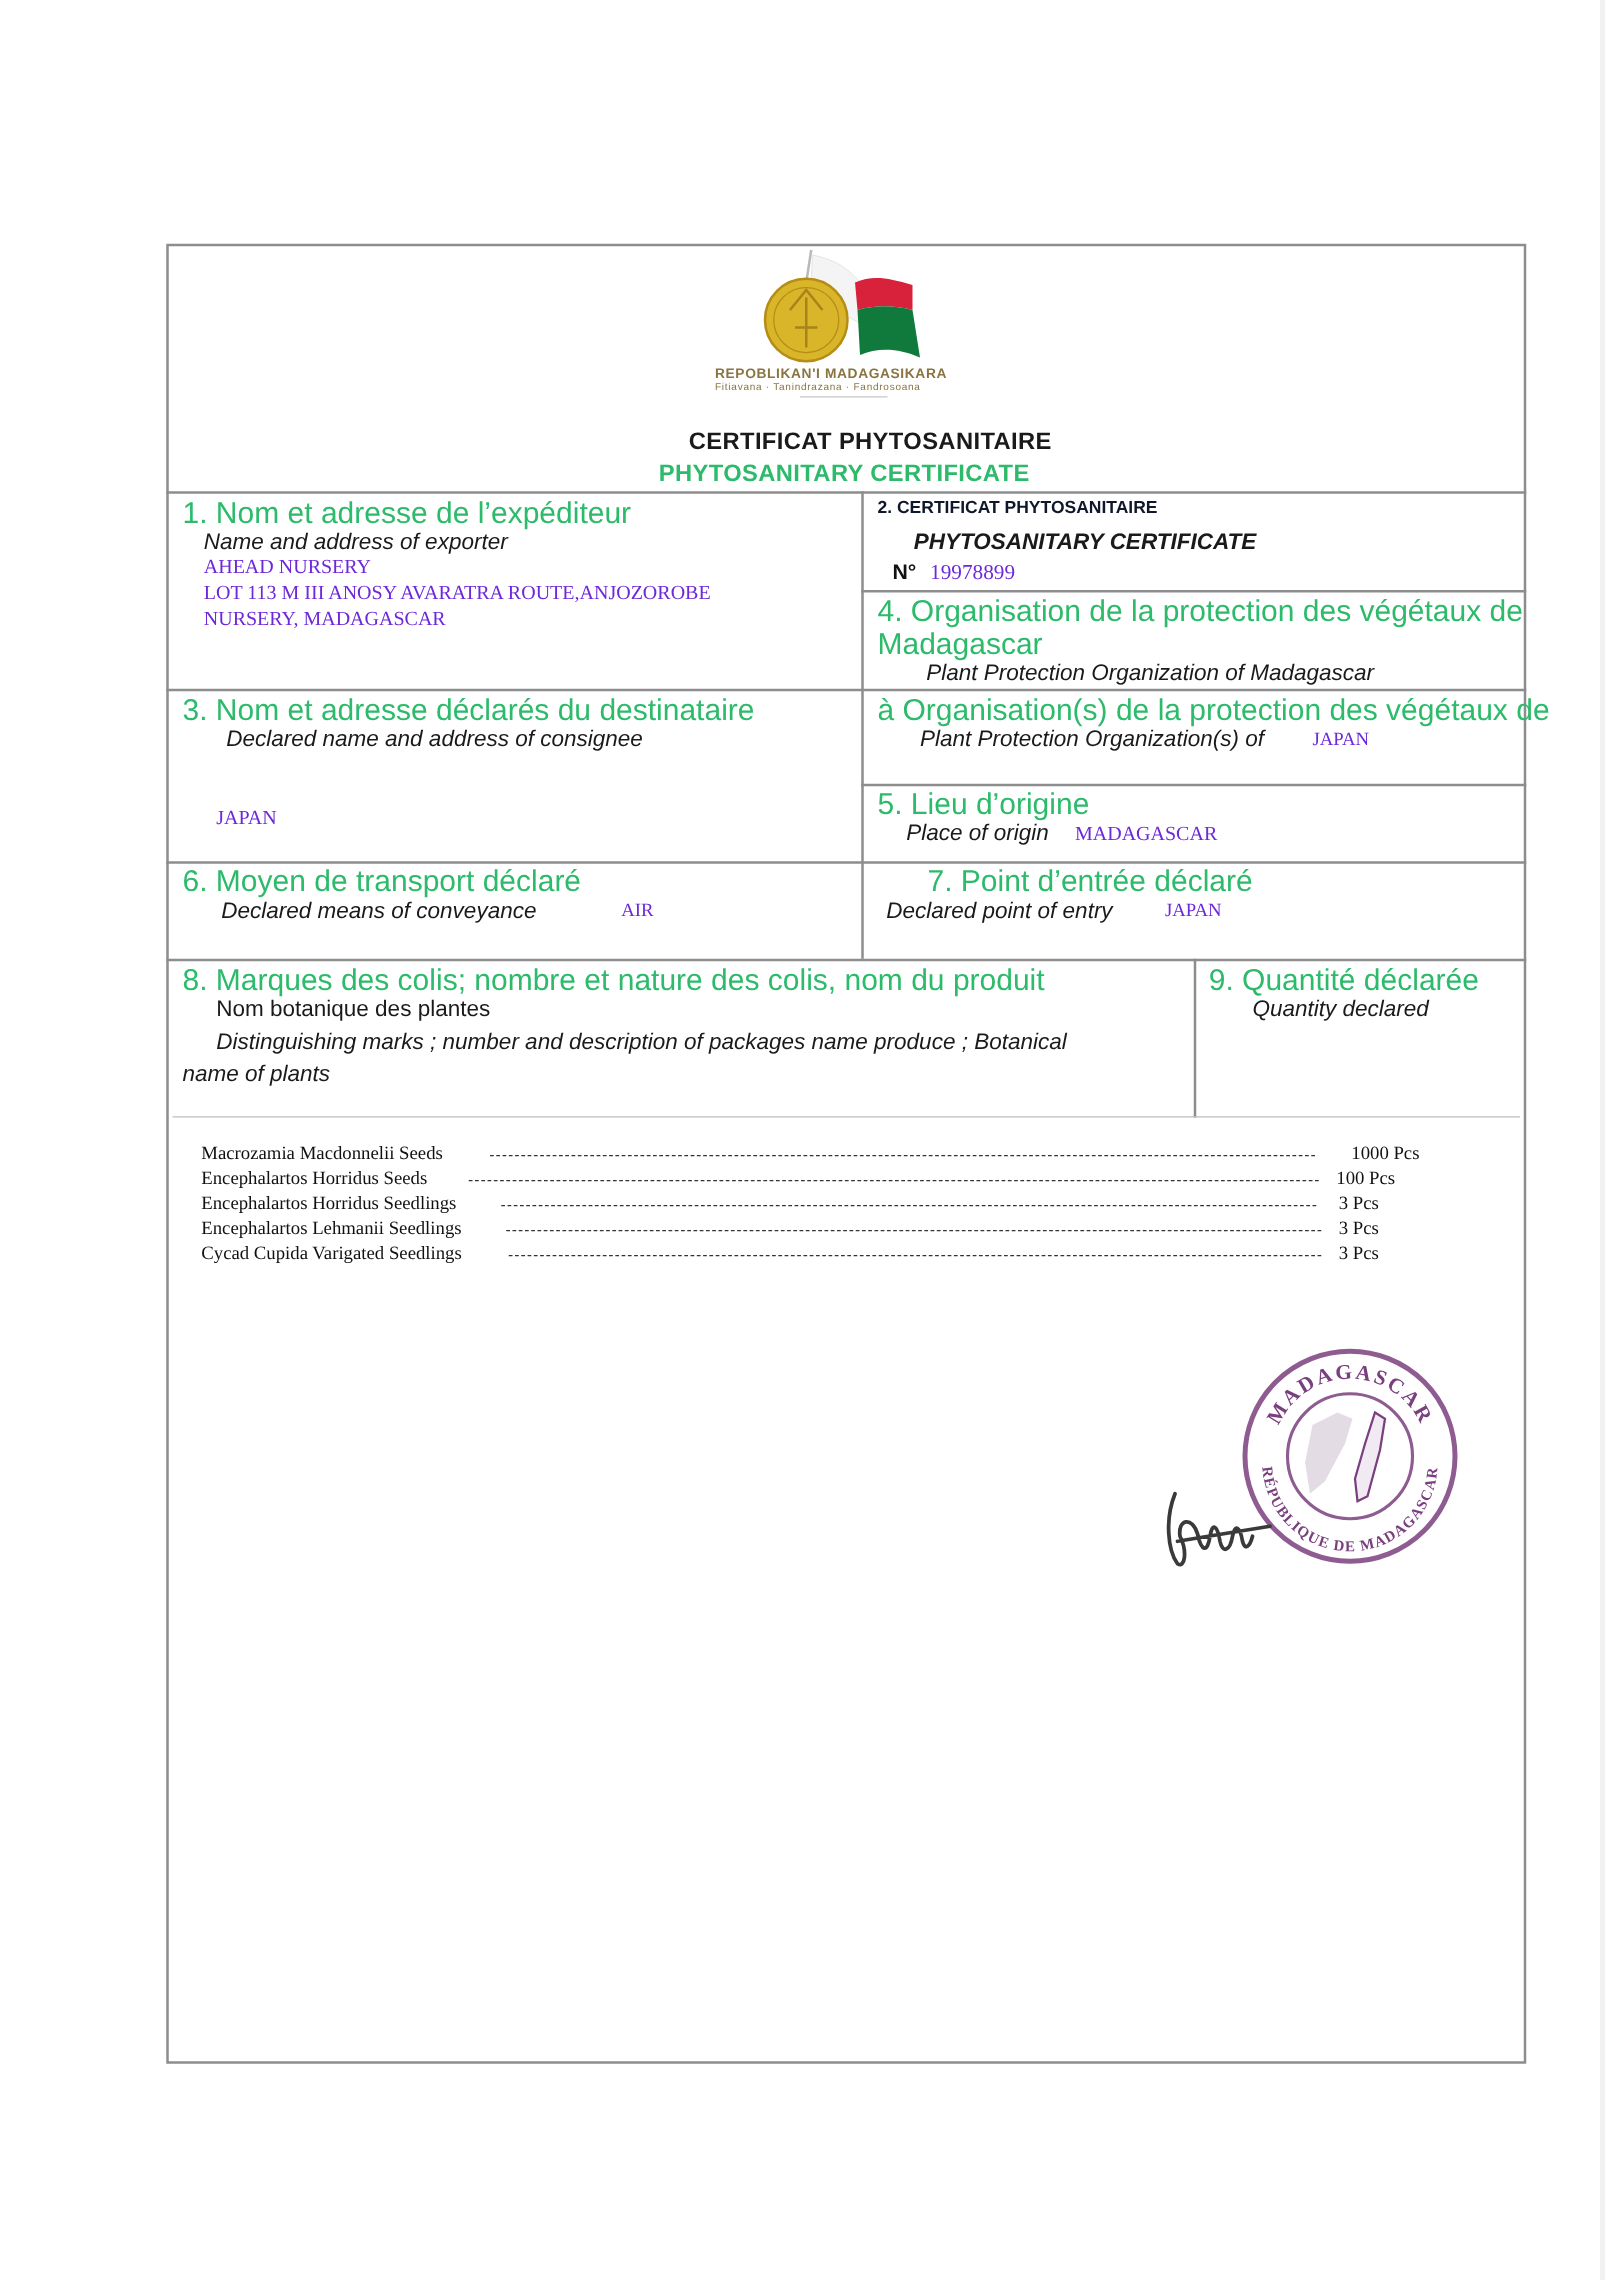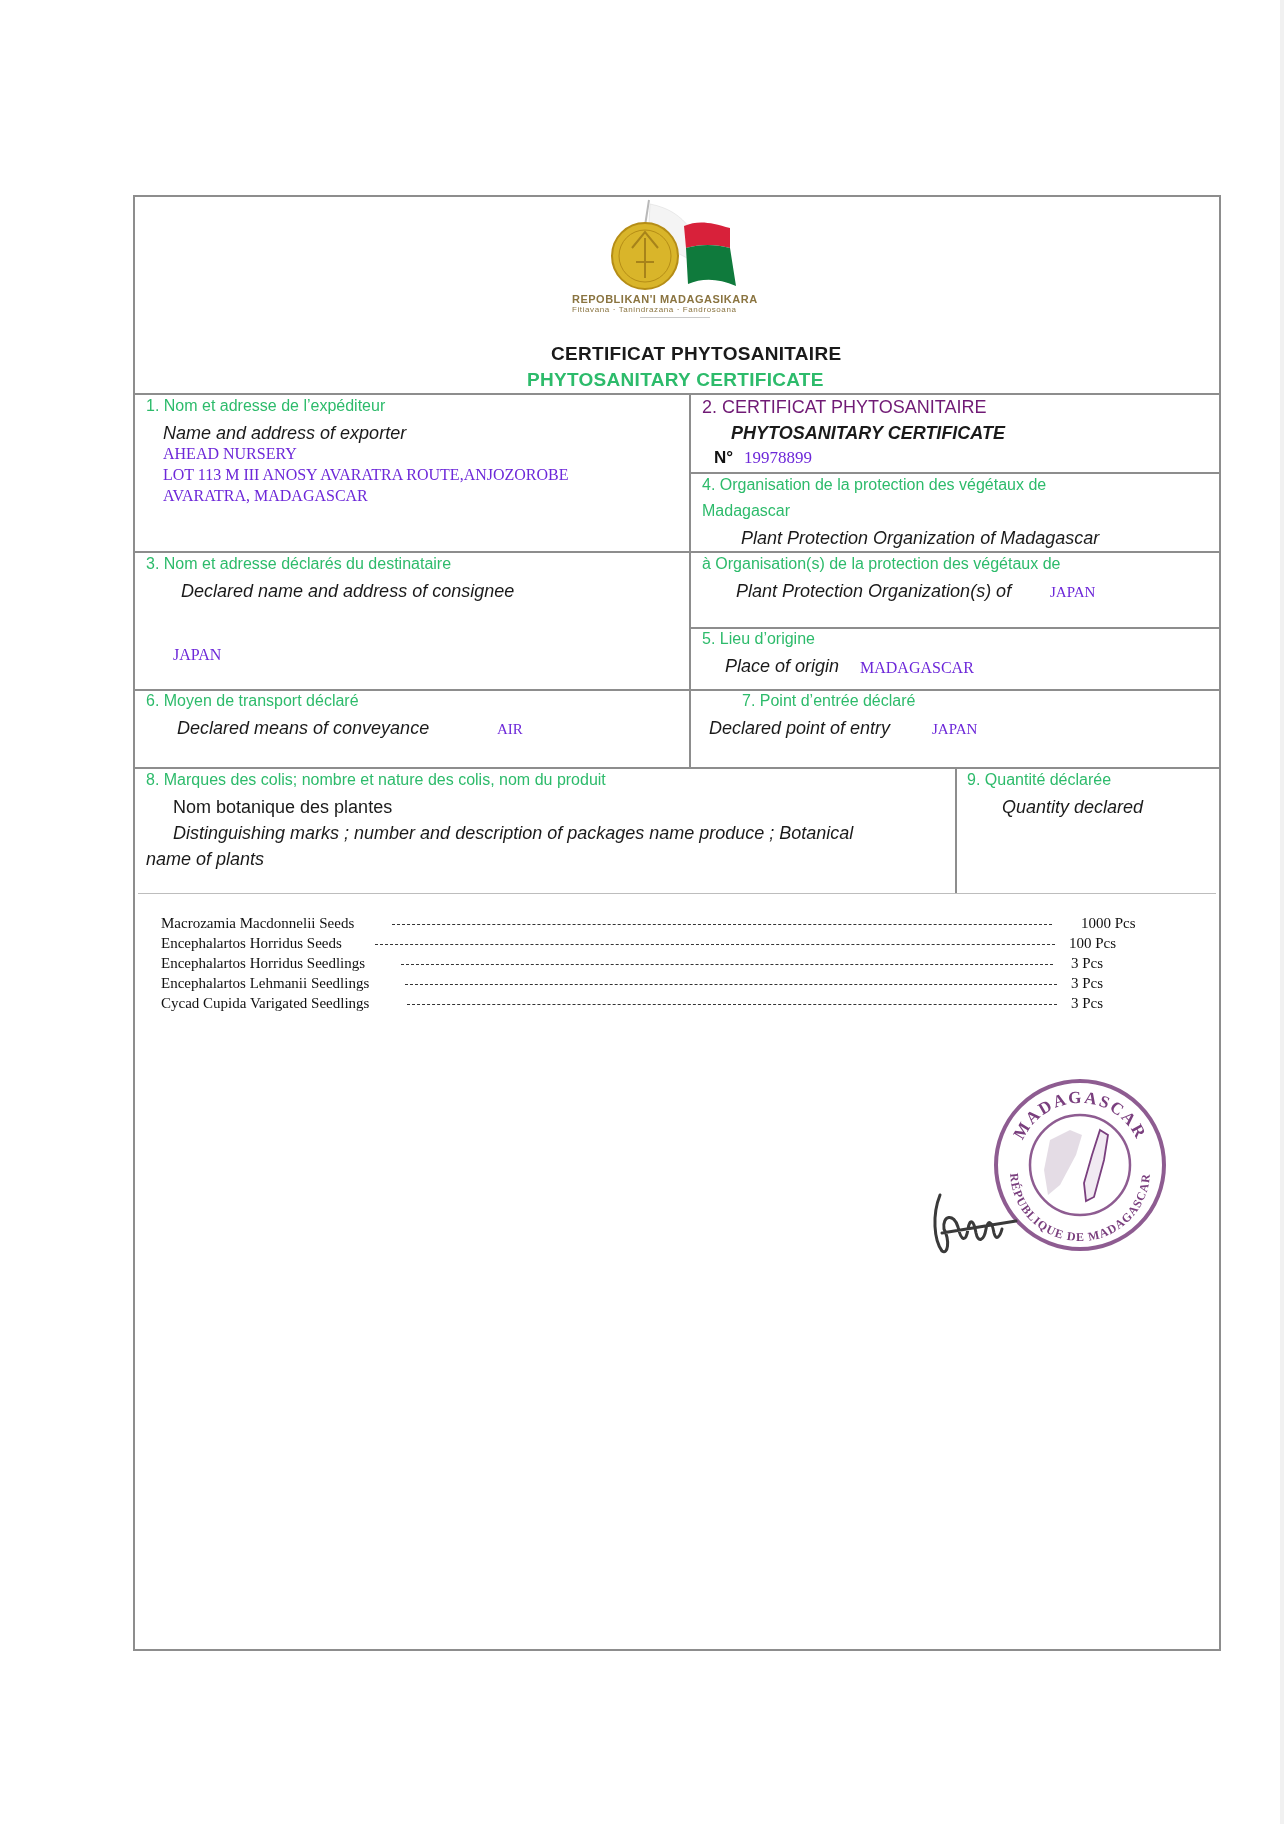--- a/index.html
+++ b/index.html
@@ -2,22 +2,22 @@
 <html><head>
 <meta charset="utf-8">
 <style>
   html, body { margin: 0; padding: 0; background: #ffffff; }
   body { width: 1284px; height: 1824px; position: relative; overflow: hidden; font-family: "Liberation Sans", sans-serif; color: #111; }
   .page-edge { position: absolute; left: 1280px; top: 0; width: 4px; height: 1824px; background: #f1f1f1; }
   .frame { position: absolute; left: 133px; top: 195px; width: 1088px; height: 1456px; border: 2px solid #8d8d8d; box-sizing: border-box; }
   .hline { position: absolute; height: 2px; background: #8d8d8d; }
   .vline { position: absolute; width: 2px; background: #8d8d8d; }
   .txt { position: absolute; white-space: nowrap; }
-  .green { color: #2dbb6b; font-size: 16px; }
-  .greenb { color: #701a75; font-size: 18px; font-weight: normal; }
+  .green { color: #2dbb6b; font-size: 24px; }
+  .greenb { color: #0f172a; font-size: 14px; font-weight: bold; }
   .ital { font-style: italic; font-size: 18px; color: #1a1a1a; }
   .serif { font-family: "Liberation Serif", serif; font-size: 16px; color: #6d28d9; }
   .title-fr { font-weight: bold; font-size: 19px; color: #1a1a1a; letter-spacing: 0.3px; }
   .title-en { font-weight: bold; font-size: 19px; color: #2dbb6b; letter-spacing: 0.3px; }
   .goods { font-family: "Liberation Serif", serif; font-size: 15px; color: #111; }
   .dash { position: absolute; height: 0; border-top: 1px dashed #333; }
   .logo-caption1 { font-weight: bold; font-size: 11px; color: #8a7440; letter-spacing: 0.5px; }
   .logo-caption2 { font-size: 8px; color: #8a7440; letter-spacing: 0.6px; }
 </style>
 </head>
@@ -52,21 +52,21 @@
 <div class="hline" style="left:689px;top:627px;width:532px;"></div>
 <div class="hline" style="left:133px;top:689px;width:1088px;"></div>
 <div class="hline" style="left:133px;top:767px;width:1088px;"></div>
 <div class="vline" style="left:955px;top:767px;height:127px;"></div>
 <div class="hline" style="left:138px;top:893px;width:1078px;height:1px;background:#bdbdbd;"></div>
 
 <div class="txt green" style="left:146px;top:397px;">1.  Nom et adresse de l’expéditeur</div>
 <div class="txt ital" style="left:163px;top:423px;">Name and address of exporter</div>
 <div class="txt serif" style="left:163px;top:445px;">AHEAD NURSERY</div>
 <div class="txt serif" style="left:163px;top:466px;">LOT 113 M III ANOSY AVARATRA ROUTE,ANJOZOROBE</div>
-<div class="txt serif" style="left:163px;top:487px;">AVARATRA, MADAGASCAR</div>
+<div class="txt serif" style="left:163px;top:487px;">NURSERY, MADAGASCAR</div>
 
 <div class="txt greenb" style="left:702px;top:397px;">2.  CERTIFICAT PHYTOSANITAIRE</div>
 <div class="txt ital" style="left:731px;top:423px;font-weight:bold;">PHYTOSANITARY CERTIFICATE</div>
 <div class="txt" style="left:714px;top:448px;font-weight:bold;font-size:17px;">N°</div>
 <div class="txt serif" style="left:744px;top:448px;font-size:17px;">19978899</div>
 
 <div class="txt green" style="left:702px;top:476px;">4.   Organisation de la protection des végétaux de</div>
 <div class="txt green" style="left:702px;top:502px;">Madagascar</div>
 <div class="txt ital" style="left:741px;top:528px;">Plant Protection Organization of Madagascar</div>
 

